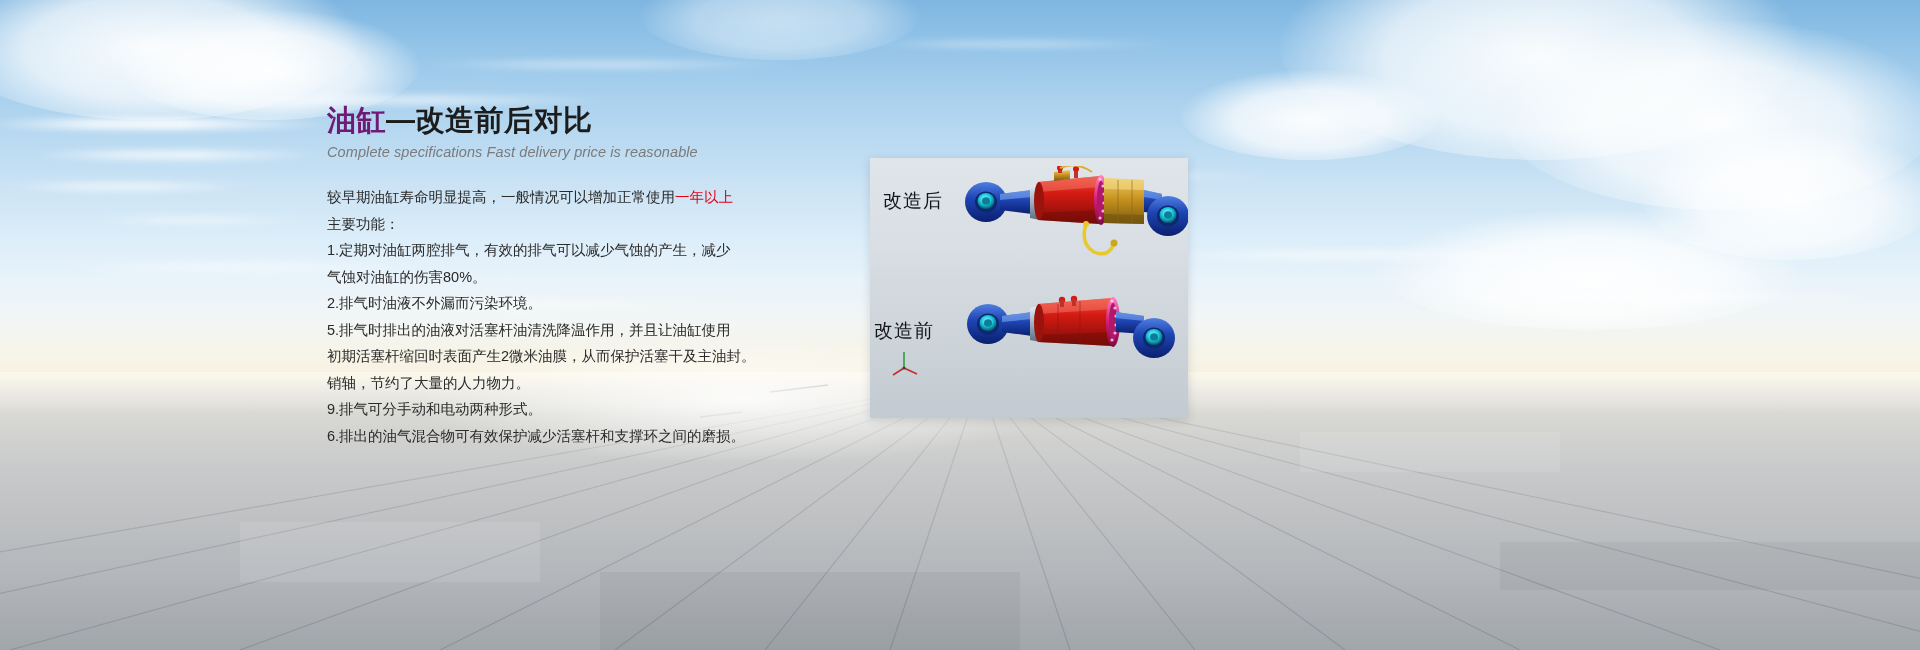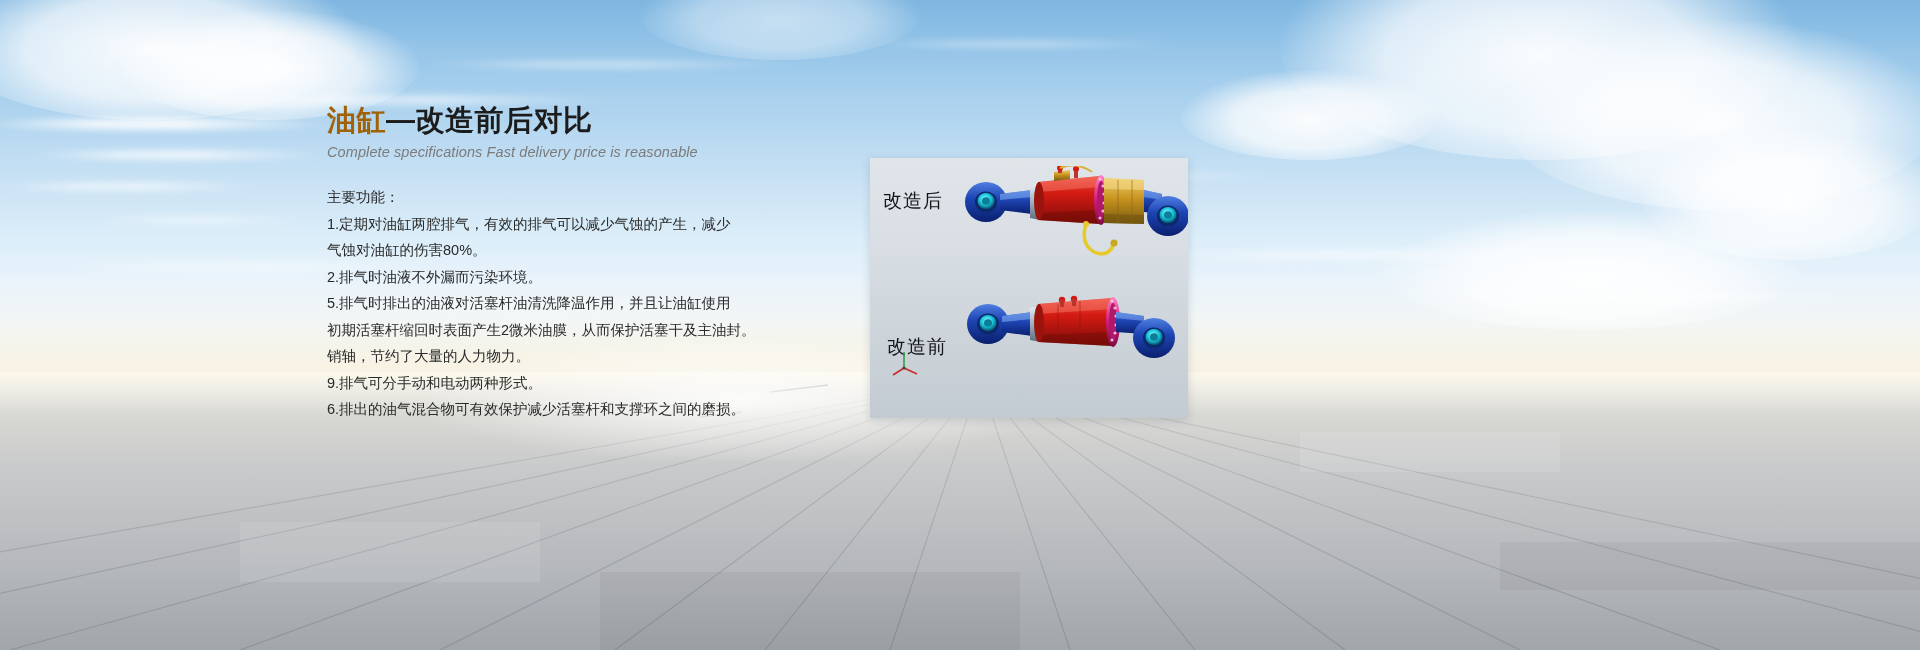--- a/index.html
+++ b/index.html
@@ -94,21 +94,21 @@
   }
 
   .title {
     font-size: 29px;
     font-weight: bold;
     letter-spacing: 0.5px;
     line-height: 1.15;
     color: #1c1c1c;
     white-space: nowrap;
   }
-  .title .hl { color: #a16207; }
+  .title .hl { color: #701a75; }
 
   .subtitle {
     margin-top: 7px;
     font-size: 14.5px;
     color: #7b7b7b;
     letter-spacing: 0.1px;
     white-space: nowrap;
     font-style: italic;
   }
 
@@ -136,21 +136,21 @@
 
   .cad-label {
     position: absolute;
     font-family: "Liberation Serif", "DejaVu Serif", serif;
     font-size: 19px;
     color: #15151a;
     letter-spacing: 1px;
     white-space: nowrap;
   }
   .label-after  { left: 13px; top: 30px; }
-  .label-before { left: 17px; top: 160px; margin-top: 16px; }
+  .label-before { left: 4px; top: 160px; }
 
   .axis-icon { position: absolute; left: 20px; top: 186px; }
 
   .cyl { position: absolute; }
   .cyl-after  { left: 88px; top: 8px;  }
   .cyl-before { left: 92px; top: 128px; }
 </style>
 </head>
 <body>
 
@@ -250,20 +250,23 @@
   <div class="content">
 
     <div class="title">
       <span class="hl">油缸</span><span>—改造前后对比</span>
     </div>
 
     <div class="subtitle">Complete specifications Fast delivery price is reasonable</div>
 
     <div class="body">
 
+      <div class="line">
+        <span>较早期油缸寿命明显提高，一般情况可以增加正常使用</span><span class="red">一年以上</span>
+      </div>
 
       <div class="line">主要功能：</div>
 
       <div class="line">1.定期对油缸两腔排气，有效的排气可以减少气蚀的产生，减少</div>
       <div class="line cont">气蚀对油缸的伤害80%。</div>
 
       <div class="line">2.排气时油液不外漏而污染环境。</div>
 
       <div class="line">5.排气时排出的油液对活塞杆油清洗降温作用，并且让油缸使用</div>
       <div class="line cont">初期活塞杆缩回时表面产生2微米油膜，从而保护活塞干及主油封。</div>

